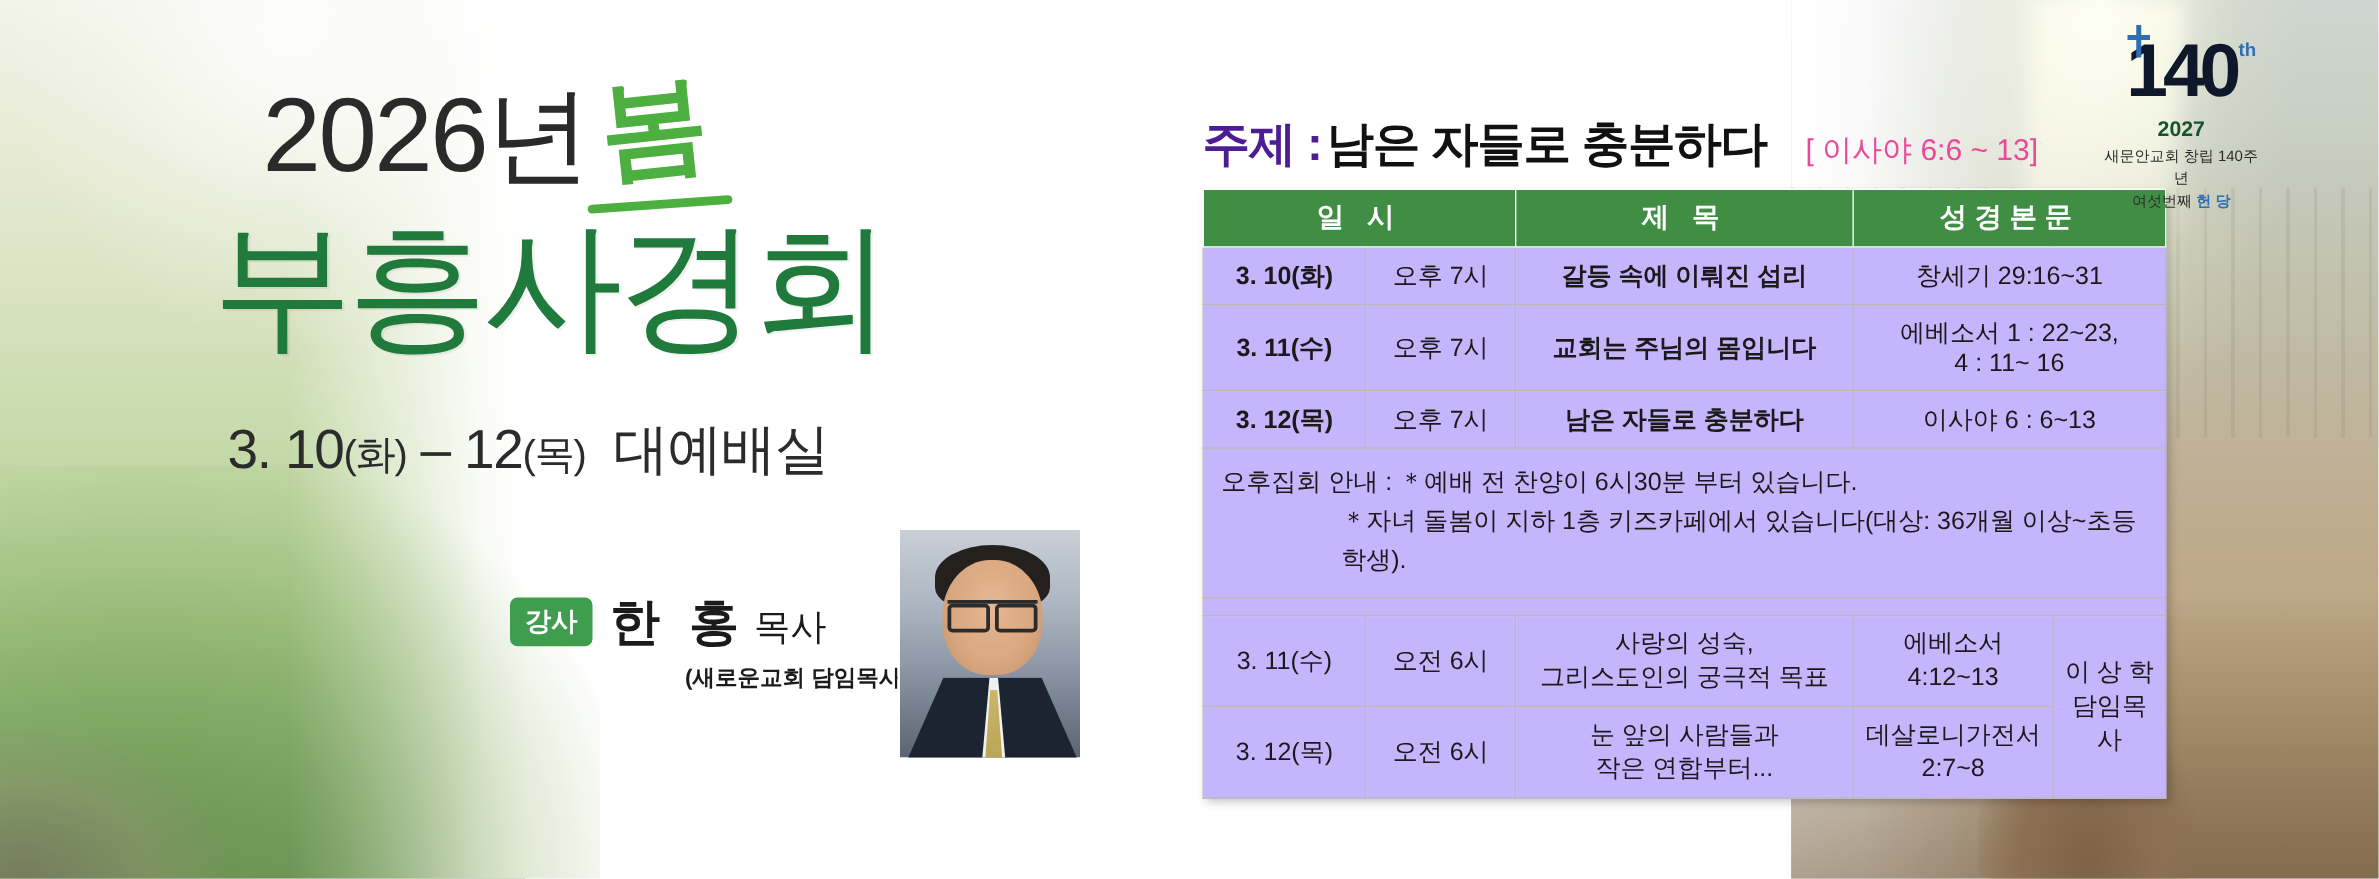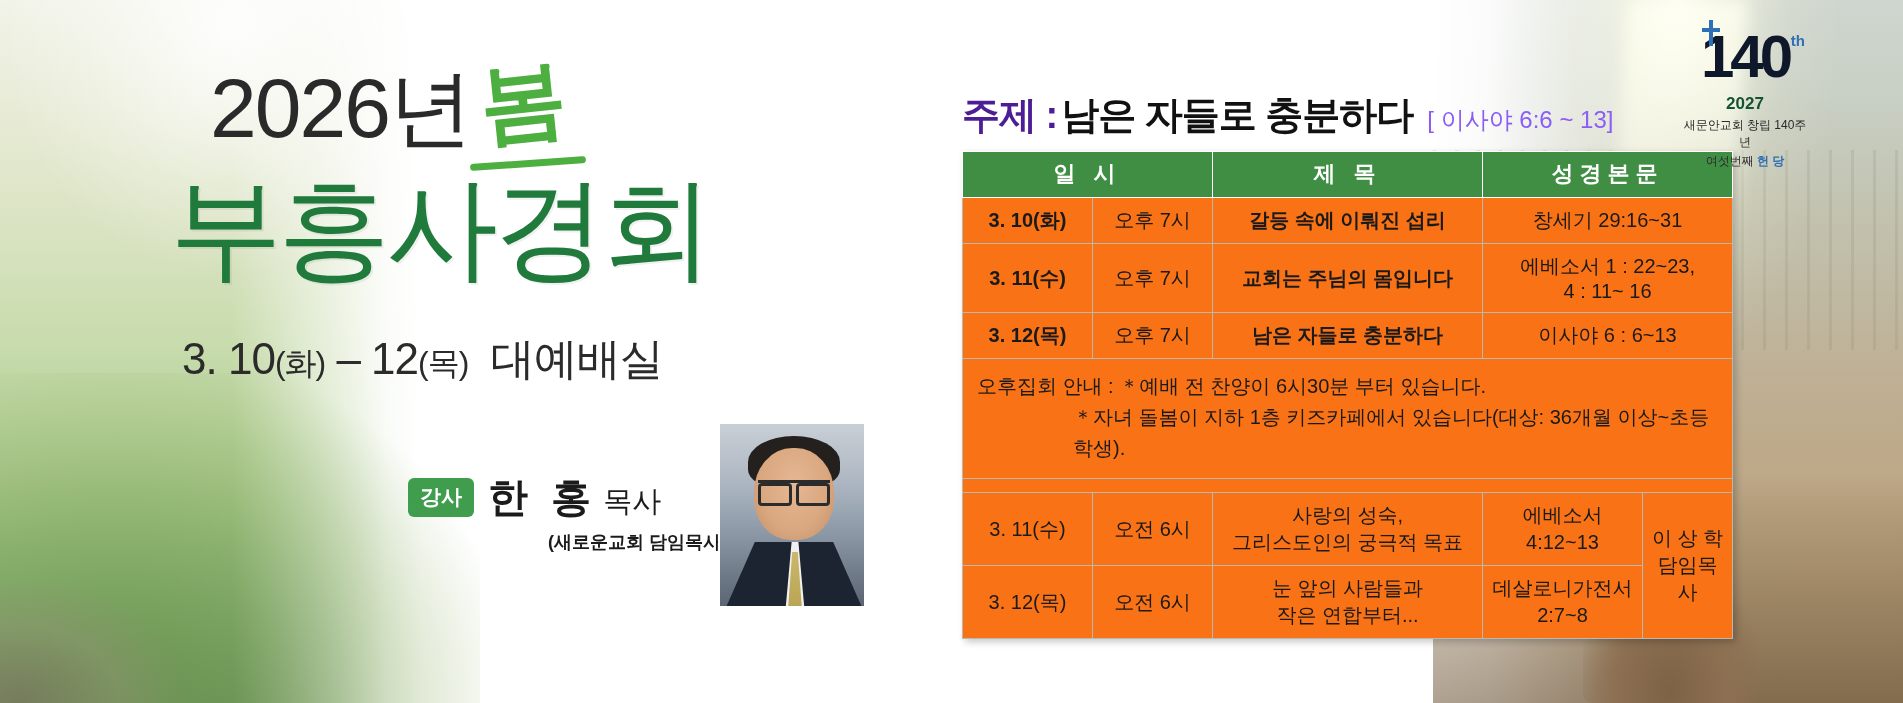--- a/index.html
+++ b/index.html
@@ -196,40 +196,40 @@
   .theme-row {
     display: flex; align-items: baseline; margin-bottom: 10px;
   }
   .theme-label {
     font-size: 38px; font-weight: 700; color: #4c1d95; letter-spacing: -1px;
   }
   .theme-text {
     font-size: 38px; font-weight: 700; color: #111; letter-spacing: -1px; margin-left: 4px;
   }
   .theme-ref {
-    font-size: 24px; font-weight: 400; color: #8b5cf6; margin-left: 14px; white-space: nowrap;
+    font-size: 24px; font-weight: 400; color: #ec4899; margin-left: 31px; white-space: nowrap;
   }
 
   table.sched {
     border-collapse: collapse; width: 770px; table-layout: fixed;
     background: #fbfbf9;
     box-shadow: 3px 3px 7px rgba(0,0,0,0.22);
   }
   table.sched th {
     background: #3f8e43; color: #ffffff;
     font-size: 22px; font-weight: 700; letter-spacing: 6px;
     padding: 7px 0 8px;
     border: 1px solid #ffffff;
   }
   table.sched td {
     border: 1px solid #b9b9b0;
     padding: 9px 8px;
     font-size: 20px; color: #1a1a1a;
     text-align: center;
-    background: #f97316;
+    background: #c4b5fd;
   }
   td.b { font-weight: 700; }
   .notes-cell {
     text-align: left !important;
     font-size: 18px; line-height: 1.55; padding: 12px 10px 14px 14px !important;
   }
   .notes-cell .n2 { display: block; padding-left: 96px; }
   .spacer-row td { height: 14px; padding: 0 !important; border-left: 1px solid #b9b9b0; border-right: 1px solid #b9b9b0; border-top: none; border-bottom: none; background: #fbfbf9;}
   .small-row td { font-size: 18px; line-height: 1.35; }
   .am-title { text-align: left; padding-left: 12px; }

